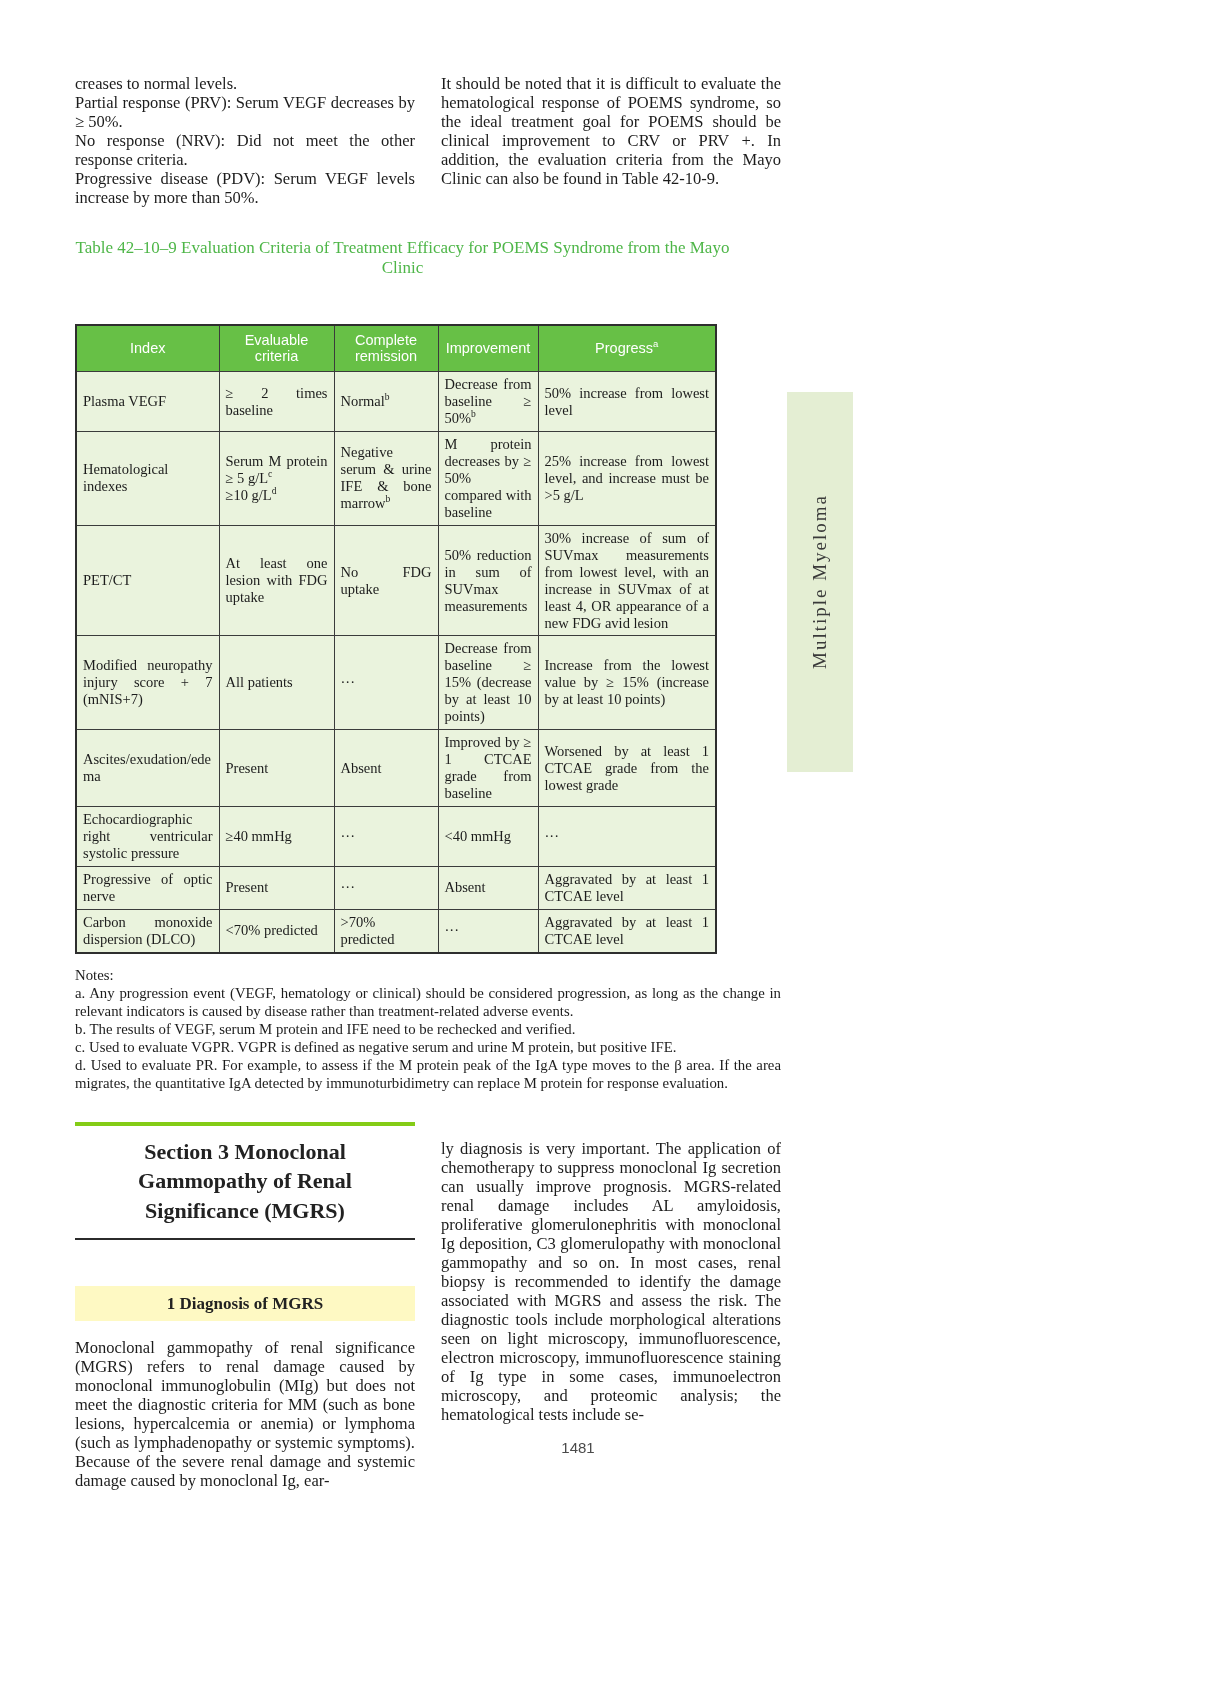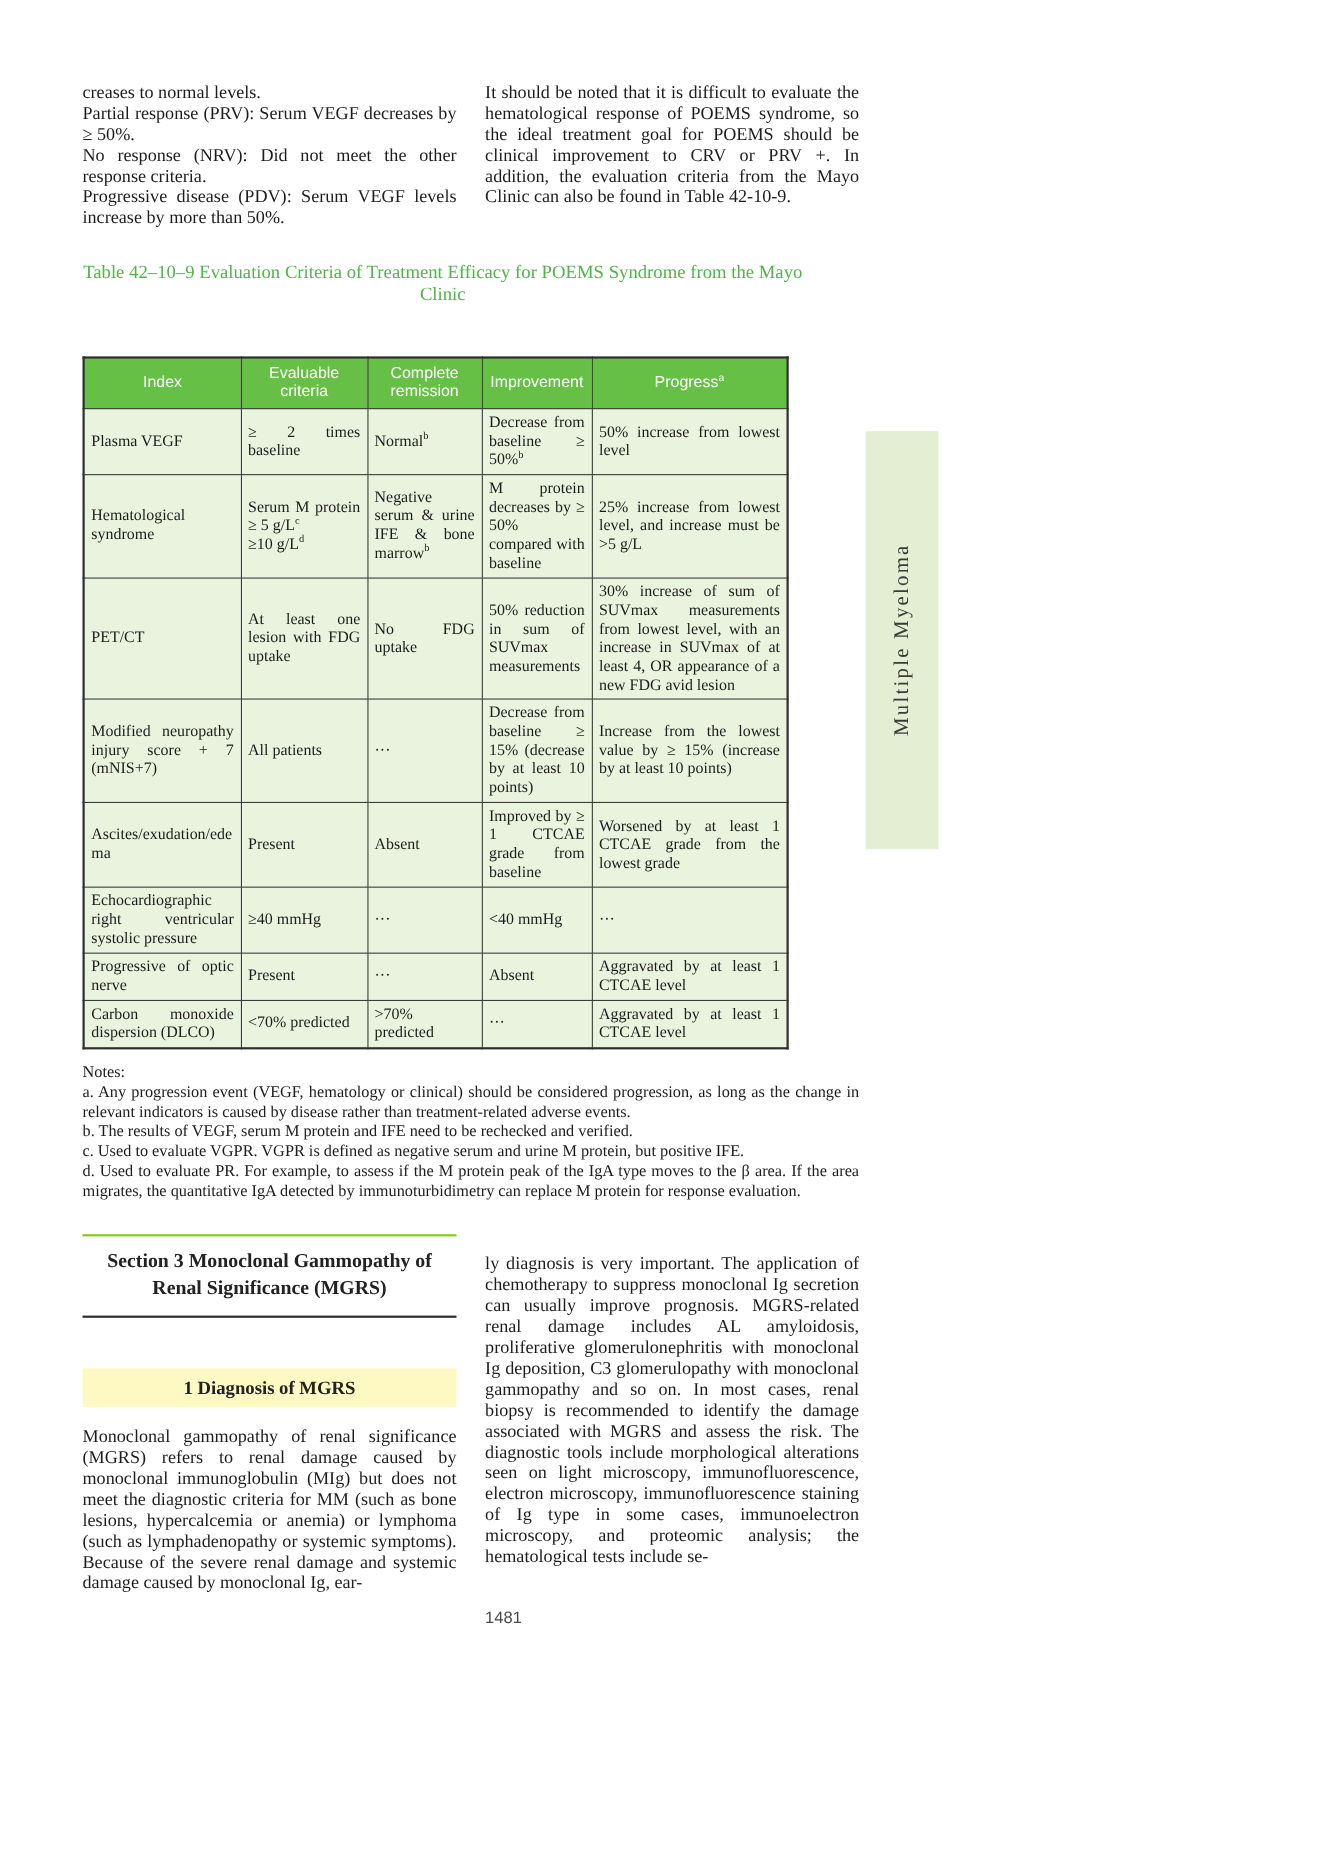--- a/index.html
+++ b/index.html
@@ -39,32 +39,32 @@
   table.efficacy tbody tr:nth-child(6) td { height:50px; }
   sup { font-size:9.5px; line-height:0; }
 
   
   .notes { margin-top:12px; width:706px; font-size:14.8px; line-height:1.22; text-align:justify; }
   .notes p { margin:0; }
 
   
   .bottom { display:flex; gap:26px; margin-top:30px; }
   .section-heading {
-    border-top:2px solid #84cc16; border-bottom:2px solid #2b2b2b;
+    border-top:4px solid #84cc16; border-bottom:2px solid #2b2b2b;
     padding:11px 6px 13px 6px; text-align:center;
-    font-weight:bold; font-size:18px; line-height:1.33; color:#222;
+    font-weight:bold; font-size:22px; line-height:1.33; color:#222;
   }
   .subsection-heading {
     margin-top:46px; background:#fef9c3; padding:8px 0 7px 0;
     text-align:center; font-weight:bold; font-size:17px; color:#222;
   }
   .bottom .para { margin-top:18px; }
   .left-body { margin-top:1px; }
   .page-number {
-    margin-top:37px; padding-right:66px; text-align:left;
+    margin-top:14px; padding-right:66px; text-align:center;
     font-family:"Liberation Sans", sans-serif; font-size:15px; color:#4a4a4a;
   }
 
   
   .side-tab {
     position:absolute; left:787px; top:392px; width:66px; height:380px;
     background:#e4eed3; display:flex; align-items:center; justify-content:center;
   }
   .side-tab span {
     writing-mode:vertical-rl; transform:rotate(180deg);
@@ -109,21 +109,21 @@
     </thead>
     <tbody id="efficacy-body">
         <tr>
           <td>Plasma VEGF</td>
           <td>≥ 2 times baseline</td>
           <td>Normal<sup>b</sup></td>
           <td>Decrease from baseline ≥ 50%<sup>b</sup></td>
           <td>50% increase from lowest level</td>
         </tr>
         <tr>
-          <td>Hematological syndrome</td>
+          <td>Hematological indexes</td>
           <td>Serum M protein ≥ 5 g/L<sup>c</sup><br>≥10 g/L<sup>d</sup></td>
           <td>Negative serum &amp; urine IFE &amp; bone marrow<sup>b</sup></td>
           <td>M protein decreases by ≥ 50% compared with baseline</td>
           <td>25% increase from lowest level, and increase must be &gt;5 g/L</td>
         </tr>
         <tr>
           <td>PET/CT</td>
           <td>At least one lesion with FDG uptake</td>
           <td>No FDG uptake</td>
           <td>50% reduction in sum of SUVmax measurements</td>

